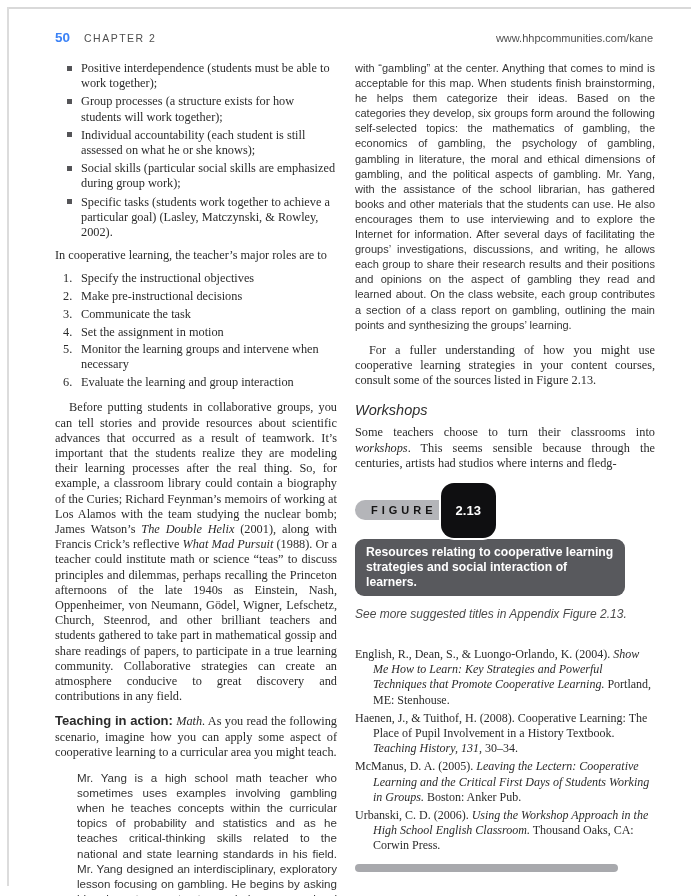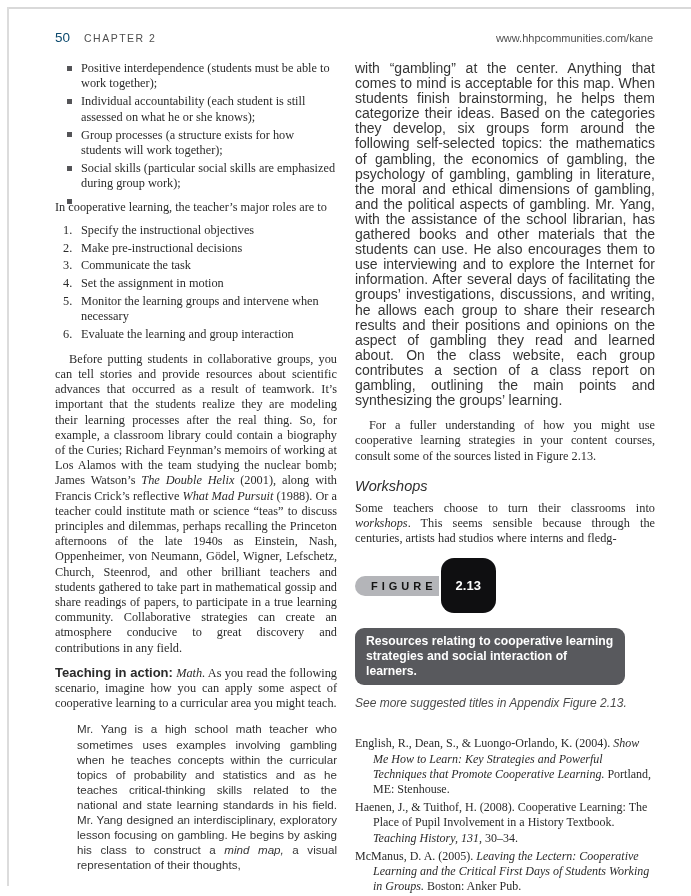--- a/index.html
+++ b/index.html
@@ -7,21 +7,21 @@
     width:691px;height:896px;overflow:hidden;background:#ffffff;
     font-family:"Liberation Serif","DejaVu Serif",serif;color:#2b2b2b;
     position:relative;
   }
   .page{position:relative;width:691px;height:896px;box-sizing:border-box;padding:30px 38px 0 55px;}
   .scan-edge-top{position:absolute;left:7px;top:7px;right:0;height:2px;background:#d9d9d9;}
   .scan-edge-left{position:absolute;left:7px;top:7px;bottom:10px;width:2px;background:#dcdcdc;}
 
   
   .header{display:flex;align-items:baseline;margin-bottom:16px;}
-  .pageno{font-weight:normal;font-size:13.5px;font-family:"Liberation Sans","DejaVu Sans",sans-serif;color:#0c4a6e;}
+  .pageno{font-weight:bold;font-size:13.5px;font-family:"Liberation Sans","DejaVu Sans",sans-serif;color:#3b82f6;}
   .chapter{font-size:10.5px;letter-spacing:1.5px;color:#4f4f4f;margin-left:14px;font-family:"Liberation Sans","DejaVu Sans",sans-serif;}
   .header-url{margin-left:auto;font-size:11px;color:#4f4f4f;font-family:"Liberation Sans","DejaVu Sans",sans-serif;}
 
   
   .columns{display:flex;gap:18px;}
   .col-left{width:282px;flex:none;}
   .col-right{width:300px;flex:none;}
 
   
   .serif-p{font-size:12.3px;line-height:15.2px;text-align:justify;margin:0 0 9px 0;}
@@ -39,29 +39,29 @@
   .roles{margin:8px 0 10px 0;padding:0 0 0 8px;}
   .roles li{display:flex;font-size:12.3px;line-height:15.2px;margin-bottom:2.5px;}
   .roles .num{width:18px;flex:none;}
   .roles .txt{flex:1;}
 
   
   .bq{margin:10px 0 0 22px;font-family:"Liberation Sans","DejaVu Sans",sans-serif;
       font-size:11.6px;line-height:15.1px;text-align:justify;color:#353535;}
   .bq .i{font-style:italic;}
   .bq-cont{margin:0 0 10px 0;font-family:"Liberation Sans","DejaVu Sans",sans-serif;
-      font-size:14px;line-height:15.1px;text-align:justify;color:#353535;}
+      font-size:11px;line-height:15.1px;text-align:justify;color:#353535;}
 
   
   .subhead{font-family:"Liberation Sans","DejaVu Sans",sans-serif;font-style:italic;
       font-size:14.5px;color:#2e2e2e;margin:14px 0 7px 0;font-weight:normal;}
 
   
   .figure-block{margin-top:12px;}
-  .fig-pills{display:flex;align-items:center;position:relative;z-index:2;margin-bottom:15px;}
+  .fig-pills{display:flex;align-items:center;position:relative;z-index:2;margin-bottom:1px;}
   .fig-label{background:#b4b5b9;color:#141414;font-family:"Liberation Sans","DejaVu Sans",sans-serif;
       font-weight:bold;font-size:11px;letter-spacing:4px;padding:4px 20px 4px 16px;border-radius:13px;}
   .fig-num{background:#0f0f11;color:#ffffff;font-family:"Liberation Sans","DejaVu Sans",sans-serif;
       font-weight:bold;font-size:13px;padding:20px 15px;border-radius:13px;margin-left:-16px;
       box-shadow:0 0 0 2px #ffffff;}
   .fig-caption{background:#58595d;color:#ffffff;font-family:"Liberation Sans","DejaVu Sans",sans-serif;
       font-weight:bold;font-size:12.2px;line-height:15px;padding:6px 11px;border-radius:9px;
       width:248px;}
   .fig-note{font-family:"Liberation Sans","DejaVu Sans",sans-serif;font-style:italic;
       font-size:12px;color:#4a4a4a;margin:11px 0 26px 0;}
@@ -80,24 +80,24 @@
     <span class="pageno">50</span>
     <span class="chapter">CHAPTER 2</span>
     <span class="header-url">www.hhpcommunities.com/kane</span>
   </div>
 
   <div class="columns">
 
     <div class="col-left">
       <ul class="bullets">
         <li><span class="sq"></span><span>Positive interdependence (students must be able to work together);</span></li>
+        <li><span class="sq"></span><span>Group processes (a structure exists for how students will work together);</span></li>
         <li><span class="sq"></span><span>Individual accountability (each student is still assessed on what he or she knows);</span></li>
-        <li><span class="sq"></span><span>Group processes (a structure exists for how students will work together);</span></li>
         <li><span class="sq"></span><span>Social skills (particular social skills are emphasized during group work);</span></li>
-        <li><span class="sq"></span></li>
+        <li><span class="sq"></span><span>Specific tasks (students work together to achieve a particular goal) (Lasley, Matczynski, &amp; Rowley, 2002).</span></li>
       </ul>
 
       <p class="serif-p" style="margin-bottom:4px;">In cooperative learning, the teacher’s major roles are to</p>
 
       <ol class="roles">
         <li>
             <span class="num">1.</span>
             <span class="txt">Specify the instructional objectives</span>
           </li>
         <li>

